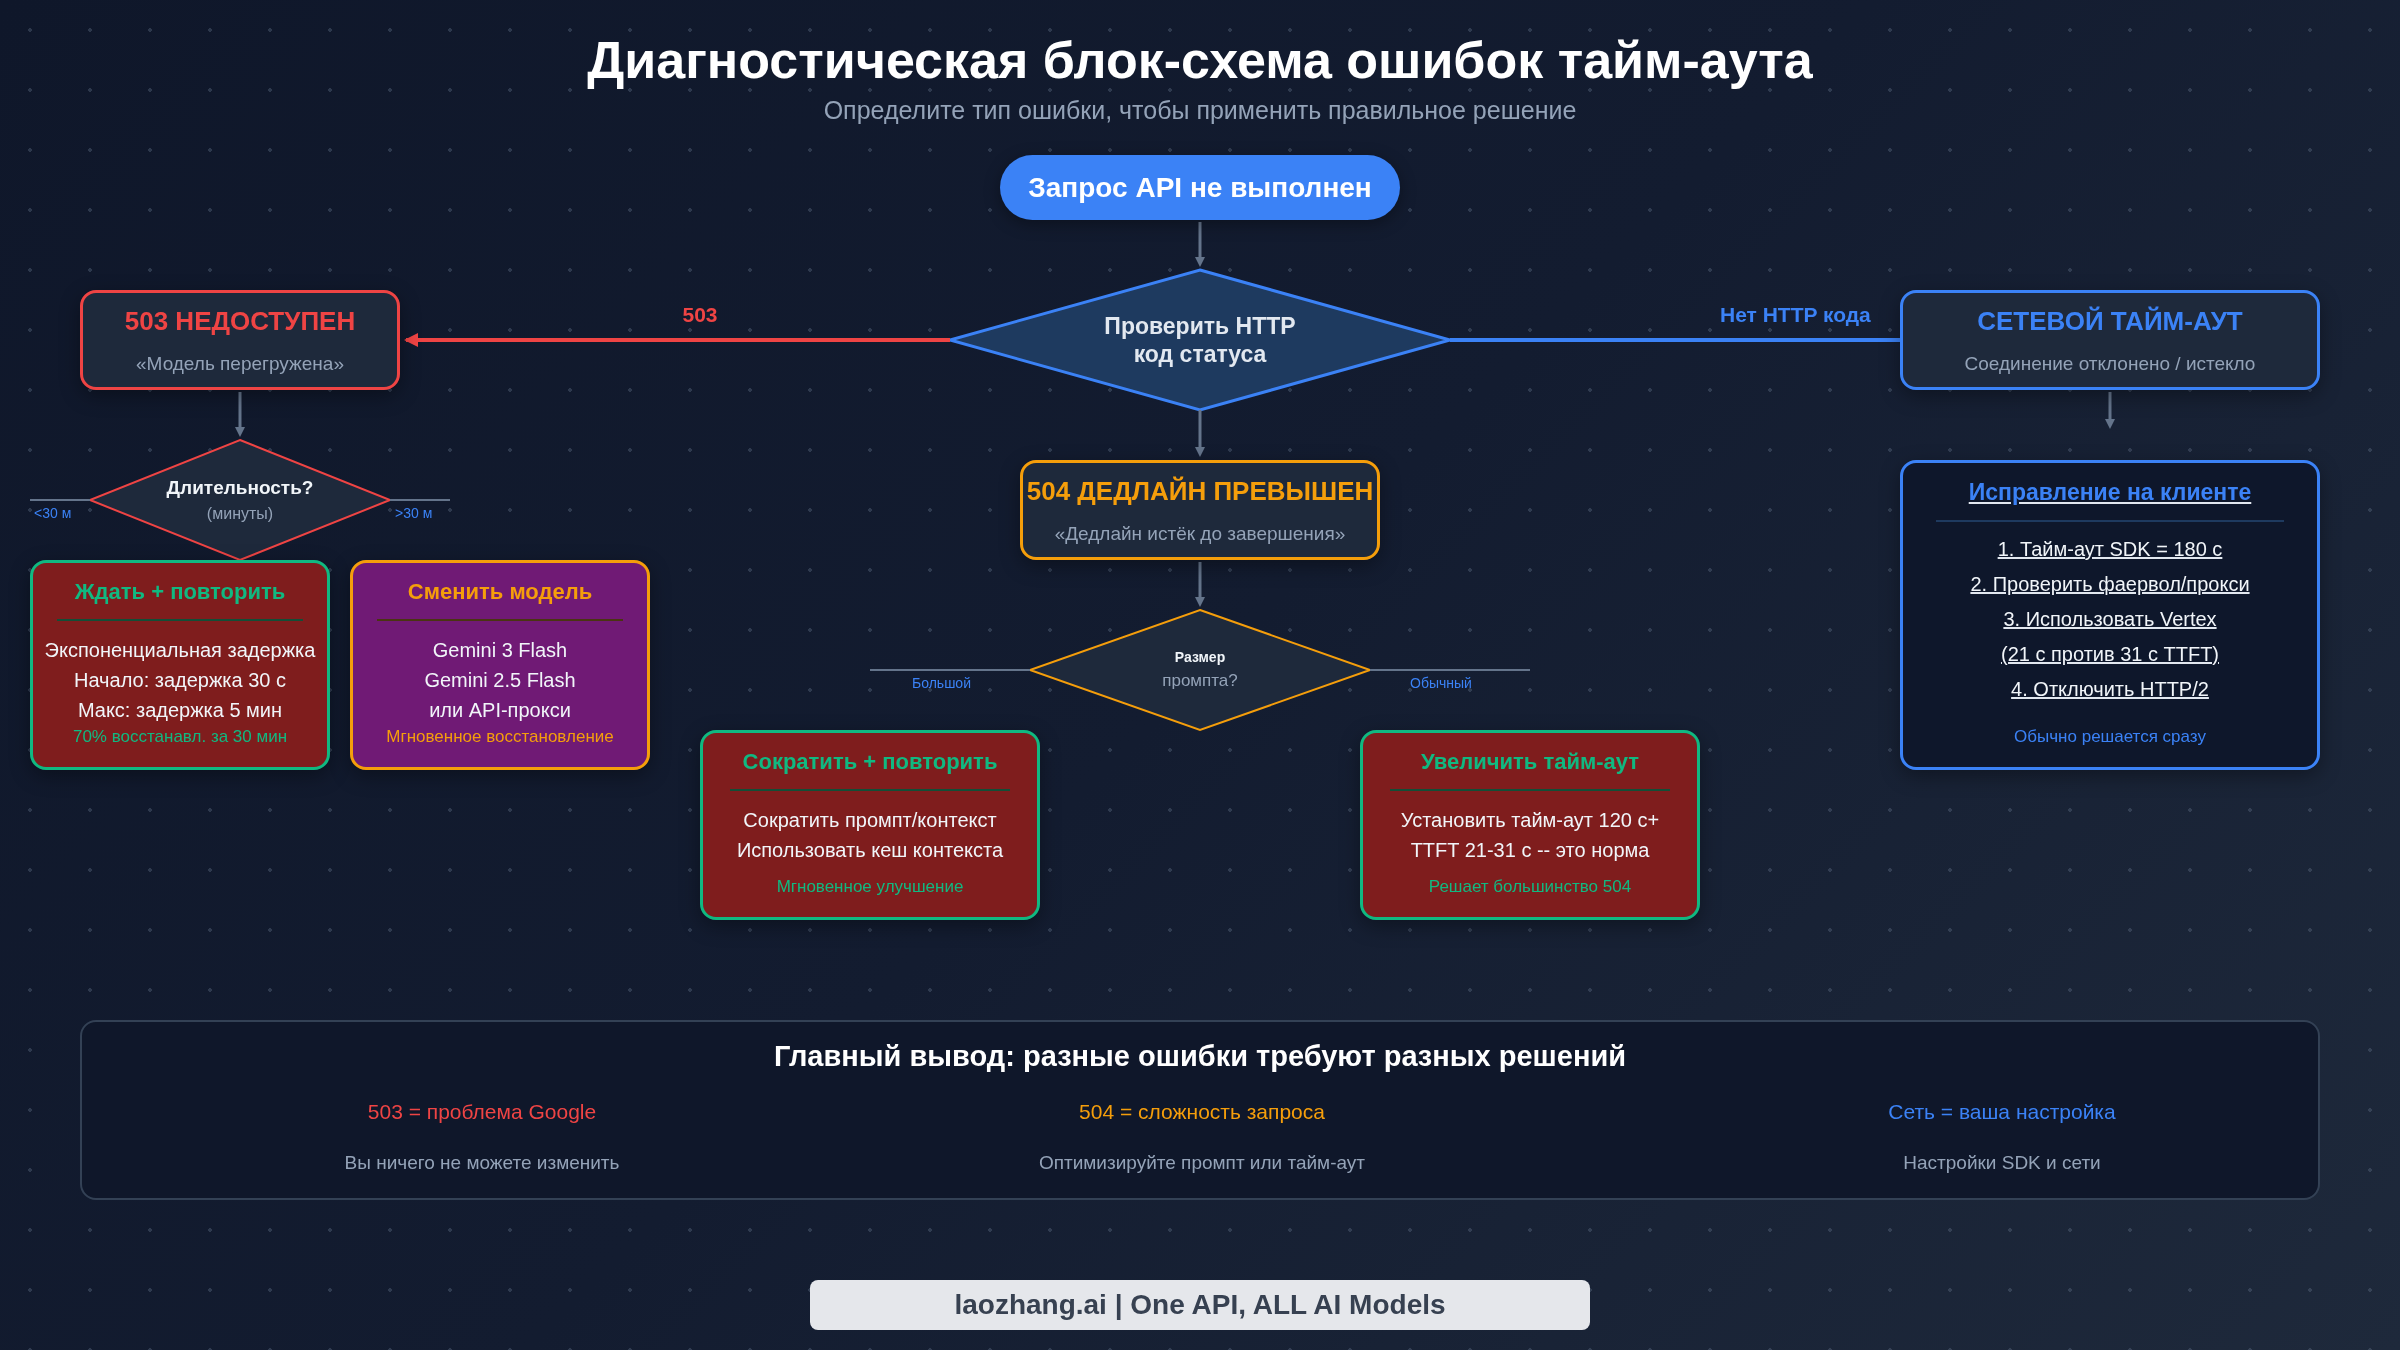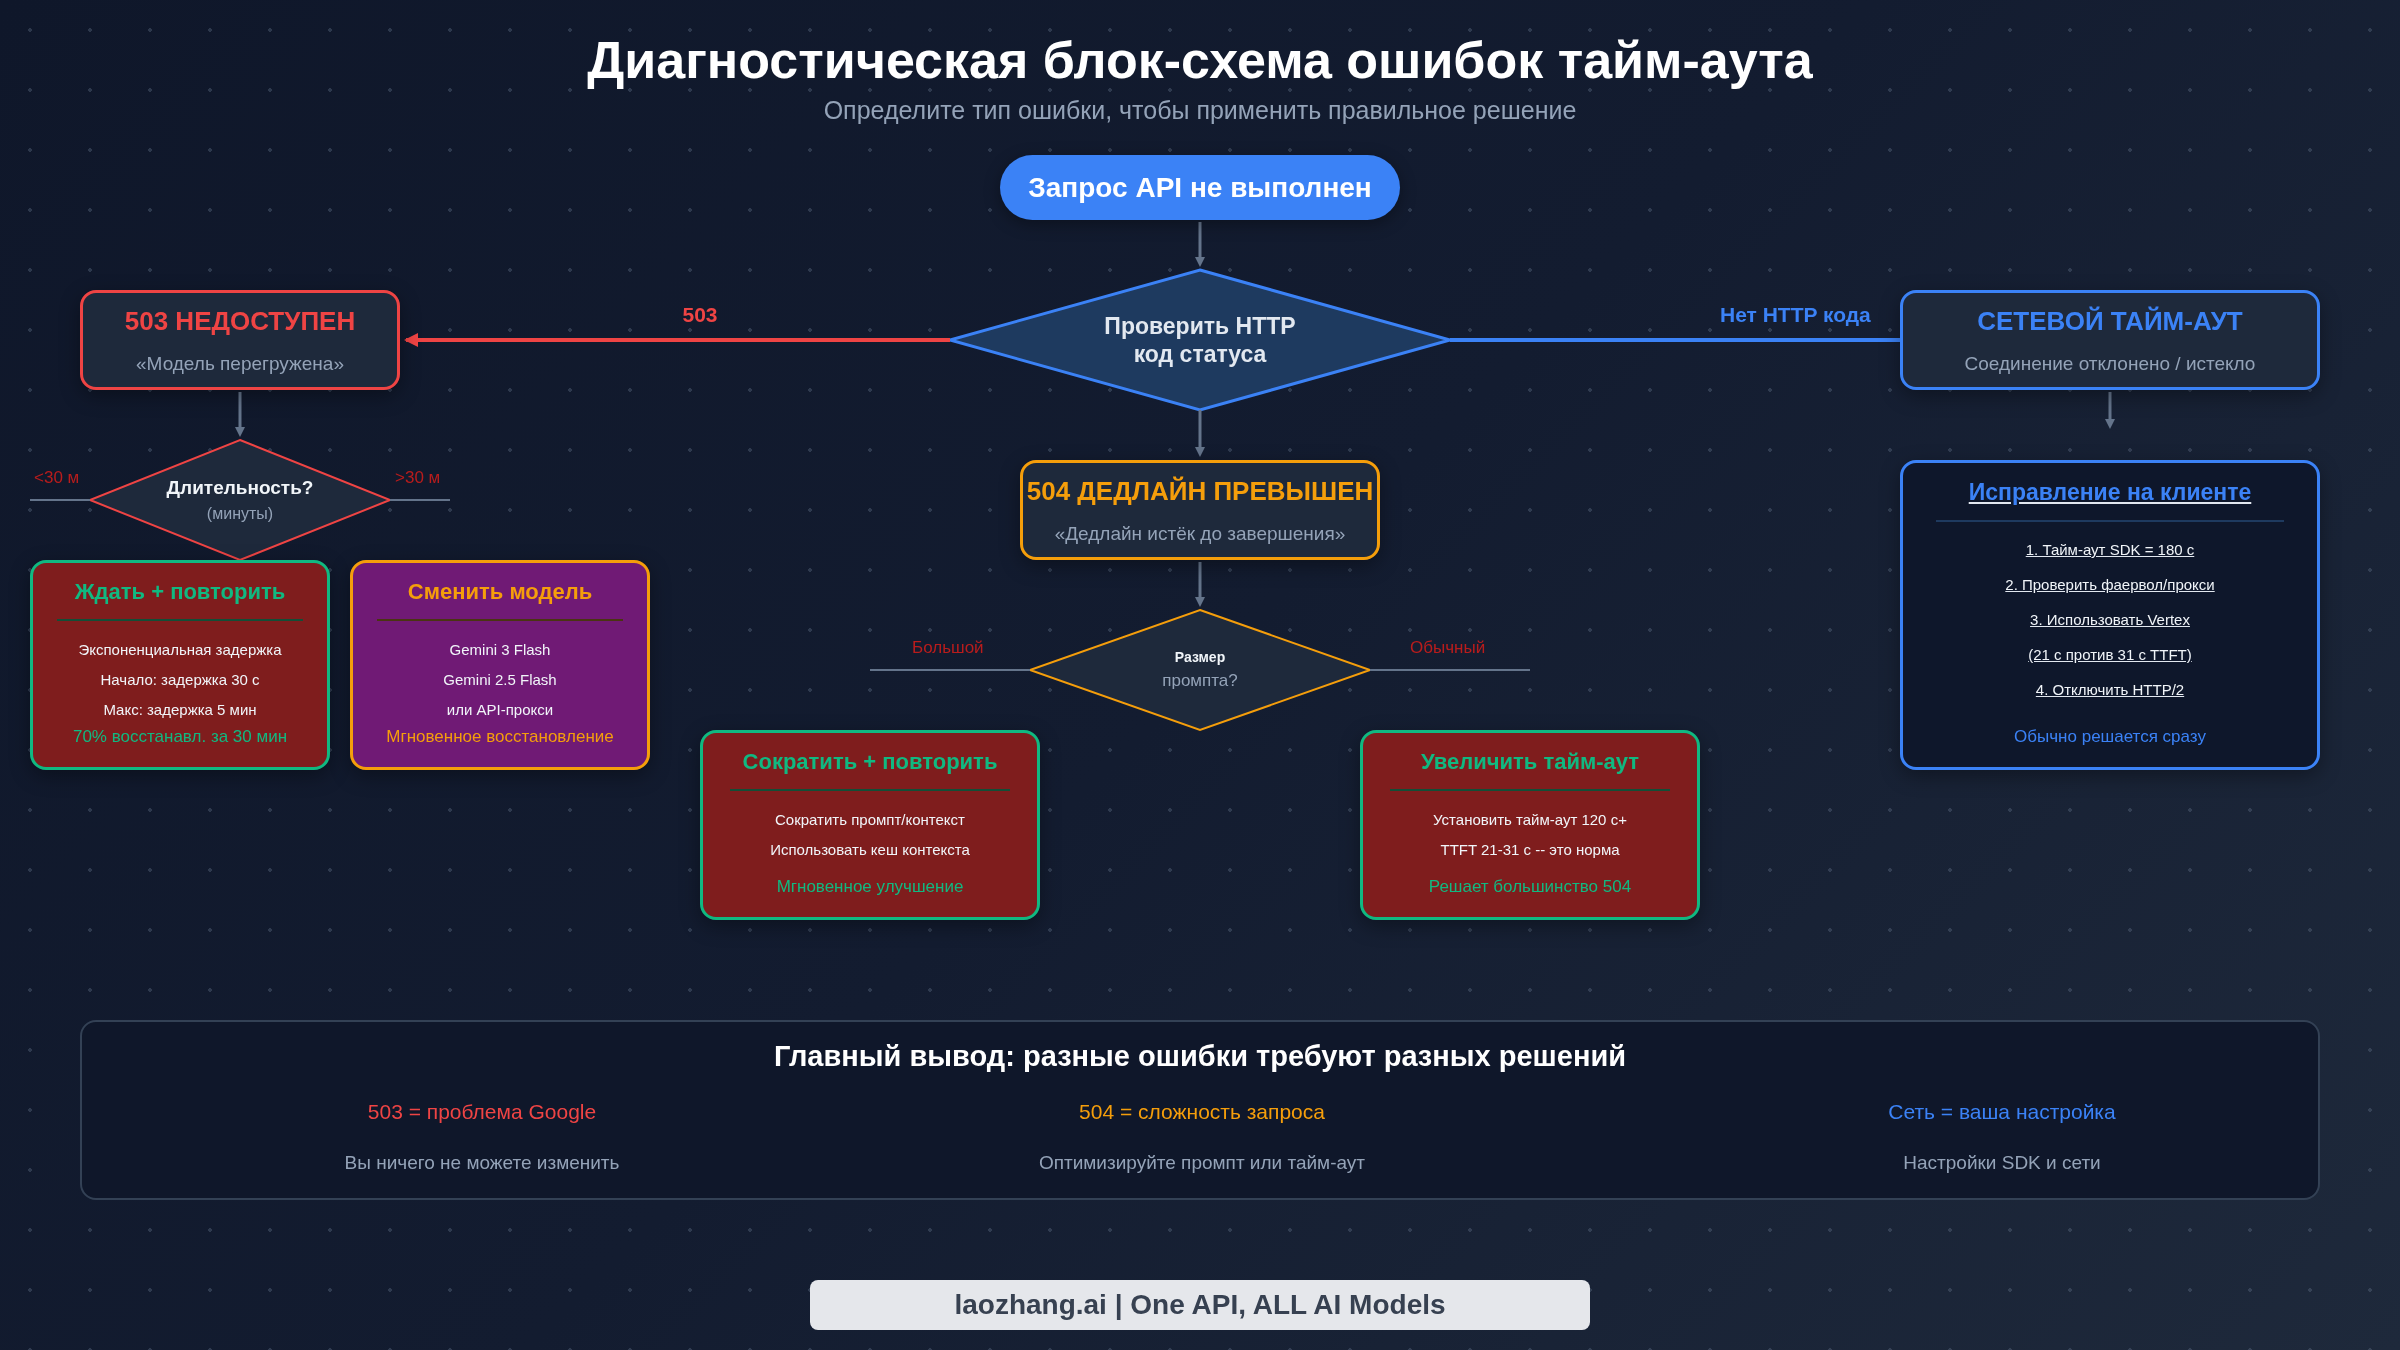--- a/index.html
+++ b/index.html
@@ -42,32 +42,32 @@
   .diamond-text {
     display: flex; flex-direction: column; align-items: center; justify-content: center; text-align: center;
   }
   .card {
     border-radius: 16px;
     display: flex; flex-direction: column; align-items: center;
     box-shadow: 0 6px 20px rgba(0,0,0,0.35);
   }
   .card .ch { font-weight: bold; font-size: 22px; margin-top: 16px; }
   .card .hr { width: 84%; height: 2px; margin-top: 14px; margin-bottom: 14px; }
-  .card .ln { font-size: 15px; color: #f1f5f9; line-height: 30px; text-align: center; }
+  .card .ln { font-size: 20px; color: #f1f5f9; line-height: 30px; text-align: center; }
   .card .ft { font-size: 17px; position: absolute; bottom: 20px; left: 0; right: 0; text-align: center; }
   .green { background: #7f1d1d; border: 3px solid #10b981; }
   .green .ch, .green .ft { color: #10b981; }
   .green .hr { background: #134e37; }
   .orange { background: #701a75; border: 3px solid #f59e0b; }
   .orange .ch, .orange .ft { color: #f59e0b; }
   .orange .hr { background: #4a3412; }
   .blue { background: #0e172b; border: 3px solid #3b82f6; text-decoration: underline; }
   .blue .ch, .blue .ft { color: #3b82f6; }
   .blue .hr { background: #1e3a5f; }
-  .edge-label { font-size: 17px; color: #b91c1c; }
+  .edge-label { font-size: 14px; color: #3b82f6; margin-top: 37px; }
   .summary {
     left: 80px; top: 1020px; width: 2240px; height: 180px;
     background: #0f172a; border: 2px solid #334155; border-radius: 16px;
   }
   .summary .st { position: absolute; top: 18px; left: 0; right: 0; text-align: center; font-size: 29px; font-weight: bold; color: #ffffff; }
   .summary .col { position: absolute; top: 78px; width: 600px; text-align: center; }
   .summary .col .k { font-size: 21px; }
   .summary .col .v { font-size: 19px; color: #94a3b8; margin-top: 28px; }
   .footer {
     left: 810px; top: 1280px; width: 780px; height: 50px;

